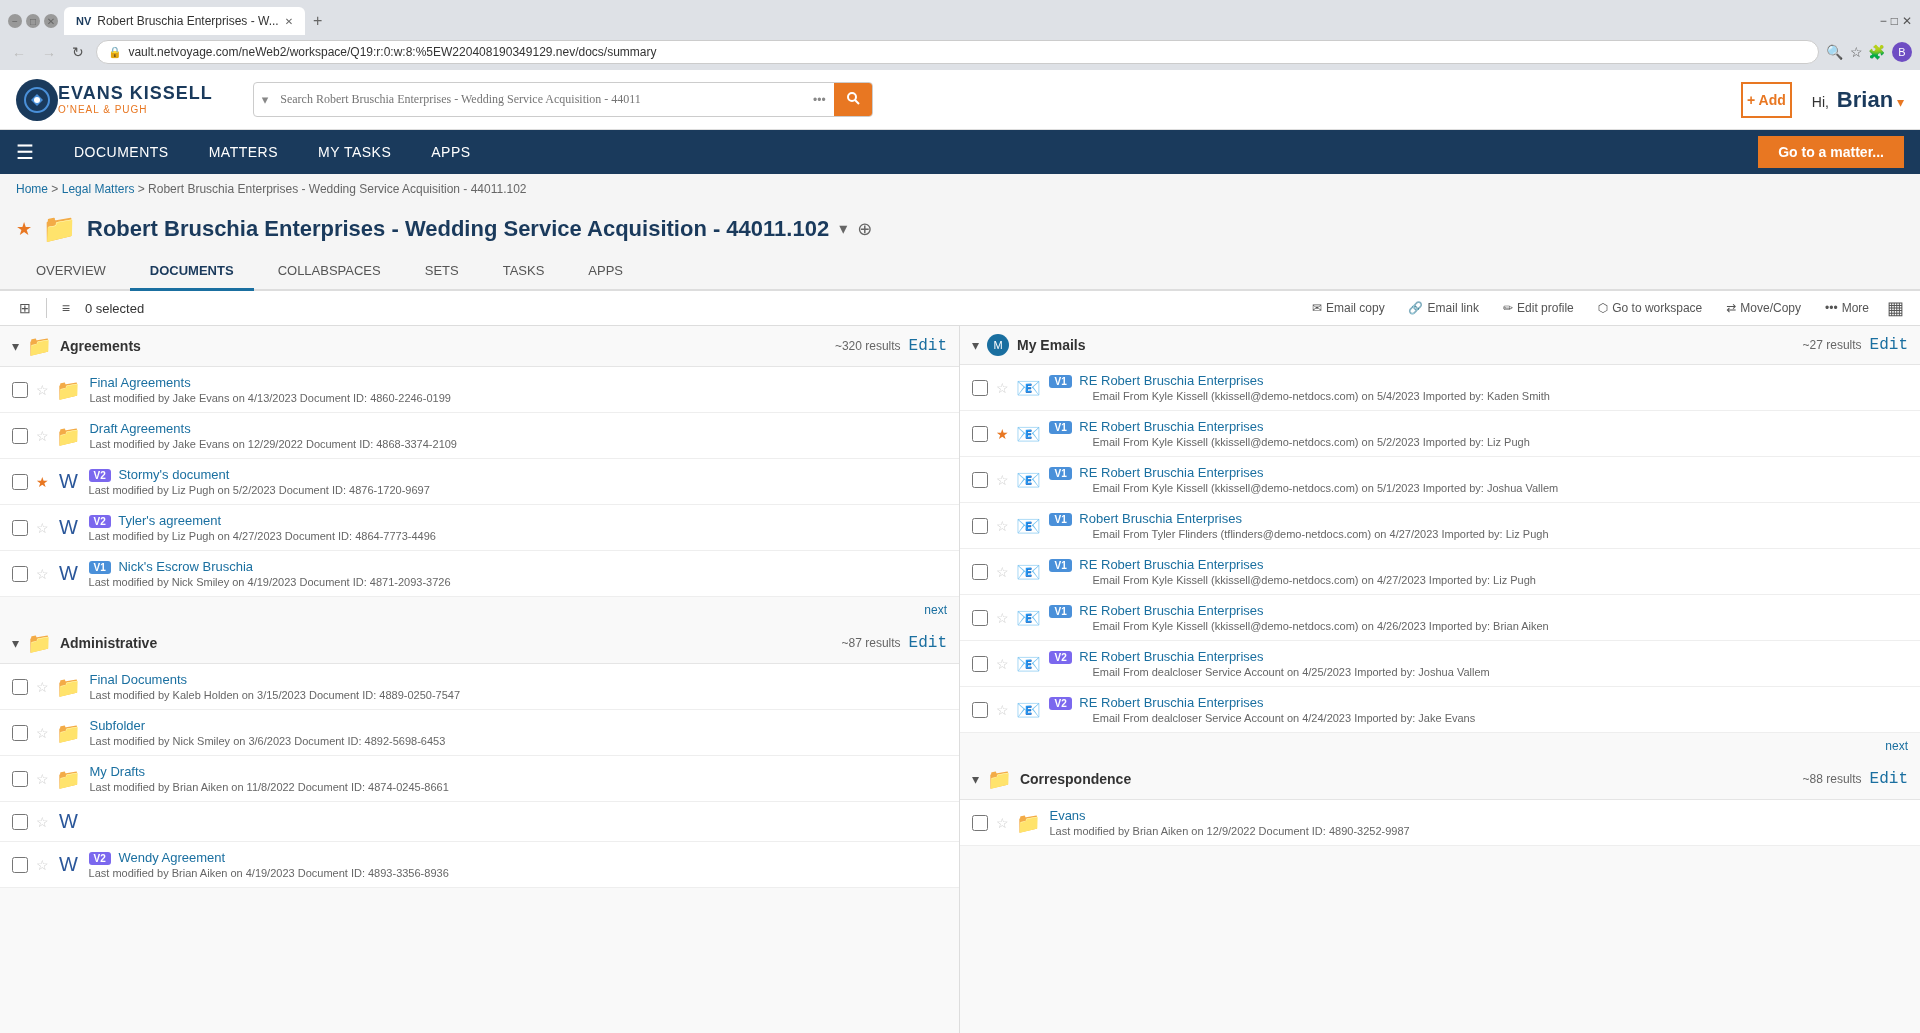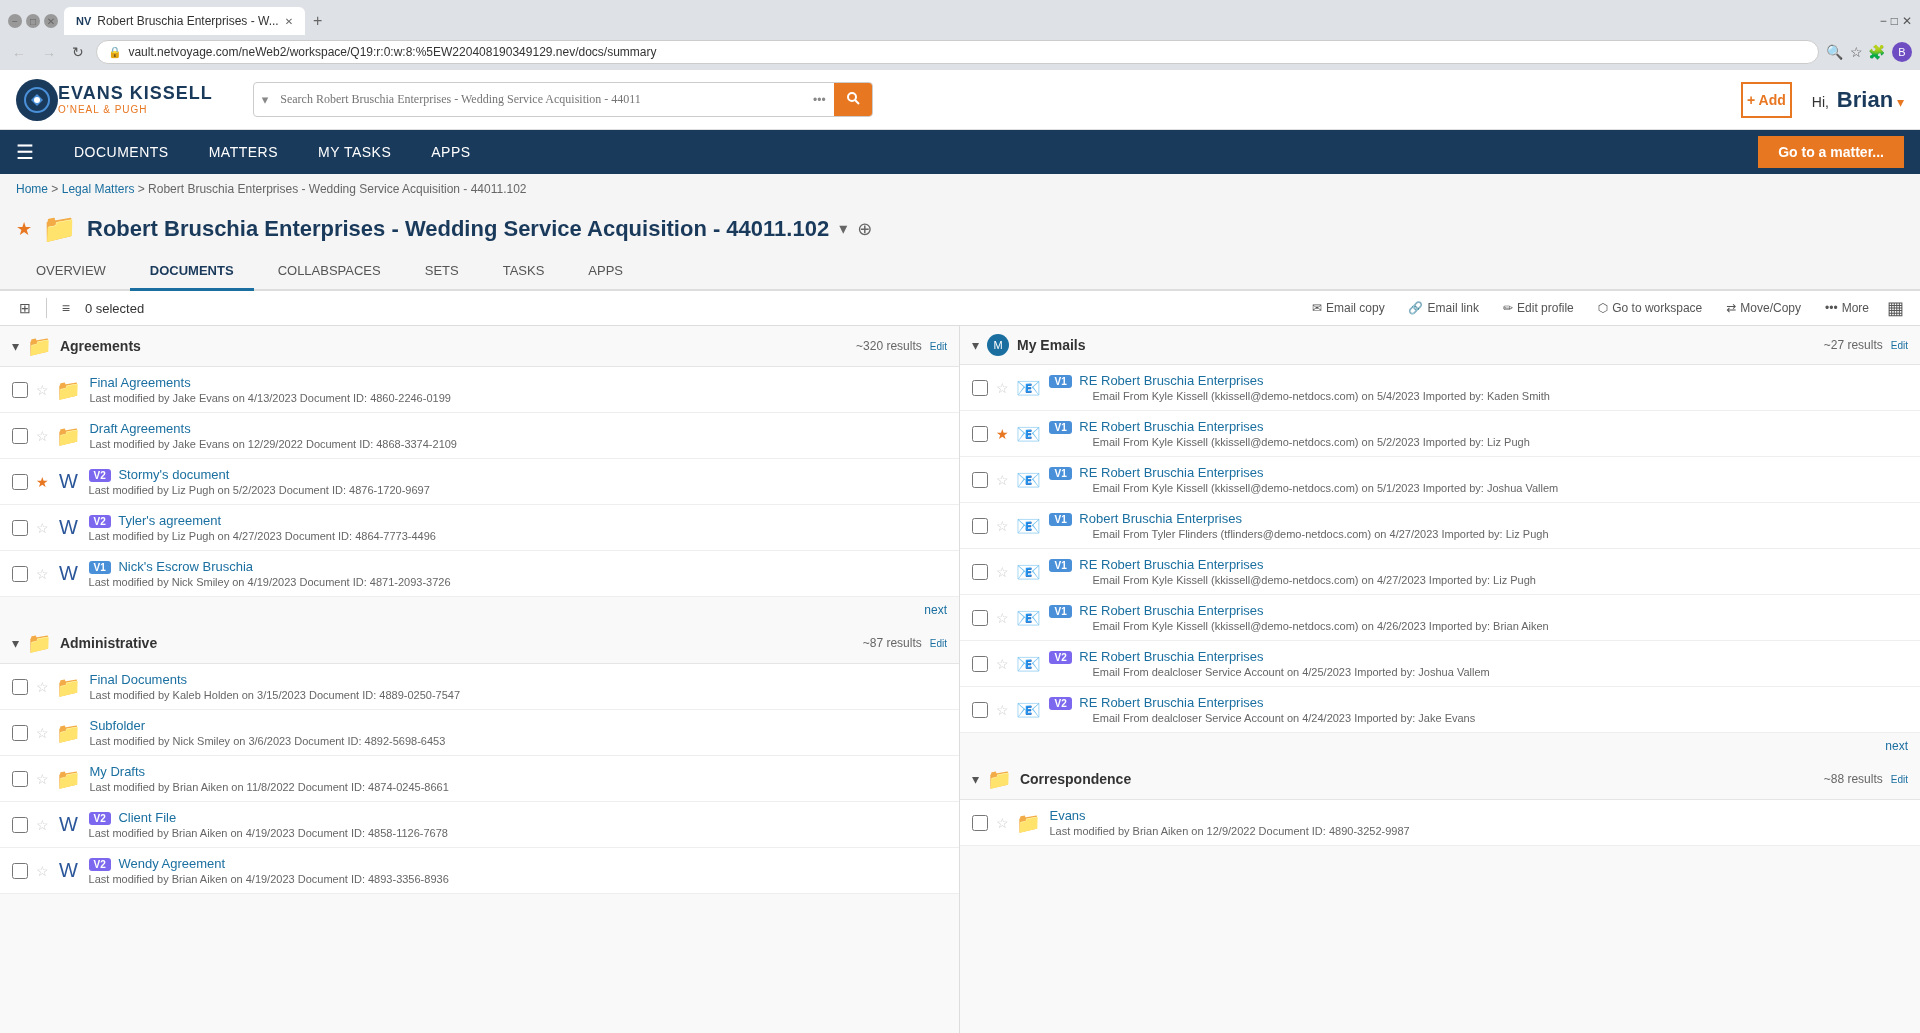--- a/index.html
+++ b/index.html
@@ -145,21 +145,21 @@
       display: flex;
       align-items: center;
       padding: 8px 12px;
       background: #f9f9f9;
       border-bottom: 1px solid #e5e5e5;
       gap: 8px;
     }
     .section-toggle { cursor: pointer; font-size: 14px; color: #555; }
     .section-title { font-size: 14px; font-weight: bold; color: #333; flex: 1; }
     .section-results { font-size: 12px; color: #666; }
-    .section-edit { color: #1a6fa0; font-size: 10px; cursor: pointer; }
+    .section-edit { color: #1a6fa0; font-size: 16px; cursor: pointer; font-family: Liberation Mono, monospace; }
 
     
     .doc-item {
       display: flex;
       align-items: center;
       padding: 8px 12px;
       border-bottom: 1px solid #eee;
       background: white;
       gap: 8px;
     }
@@ -447,27 +447,20 @@
       <div class="doc-info">
         <div class="doc-name">My Drafts</div>
         <div class="doc-meta">Last modified by Brian Aiken on 11/8/2022   Document ID: 4874-0245-8661</div>
       </div>
     </div>
 
     <div class="doc-item">
       <input type="checkbox" class="doc-checkbox" style="">
       <span class="doc-star">☆</span>
       <span class="doc-icon" style="color:#2b579a;">W</span>
-      <div class="doc-info">
-        <div class="doc-name">
-          <span class="version-badge v2">V2</span>
-          <span>Client File</span>
-        </div>
-        <div class="doc-meta">Last modified by Brian Aiken on 4/19/2023   Document ID: 4858-1126-7678</div>
-      </div>
     </div>
 
     <div class="doc-item">
       <input type="checkbox" class="doc-checkbox" style="">
       <span class="doc-star">☆</span>
       <span class="doc-icon" style="color:#2b579a;">W</span>
       <div class="doc-info">
         <div class="doc-name">
           <span class="version-badge v2">V2</span>
           <span>Wendy Agreement</span>

